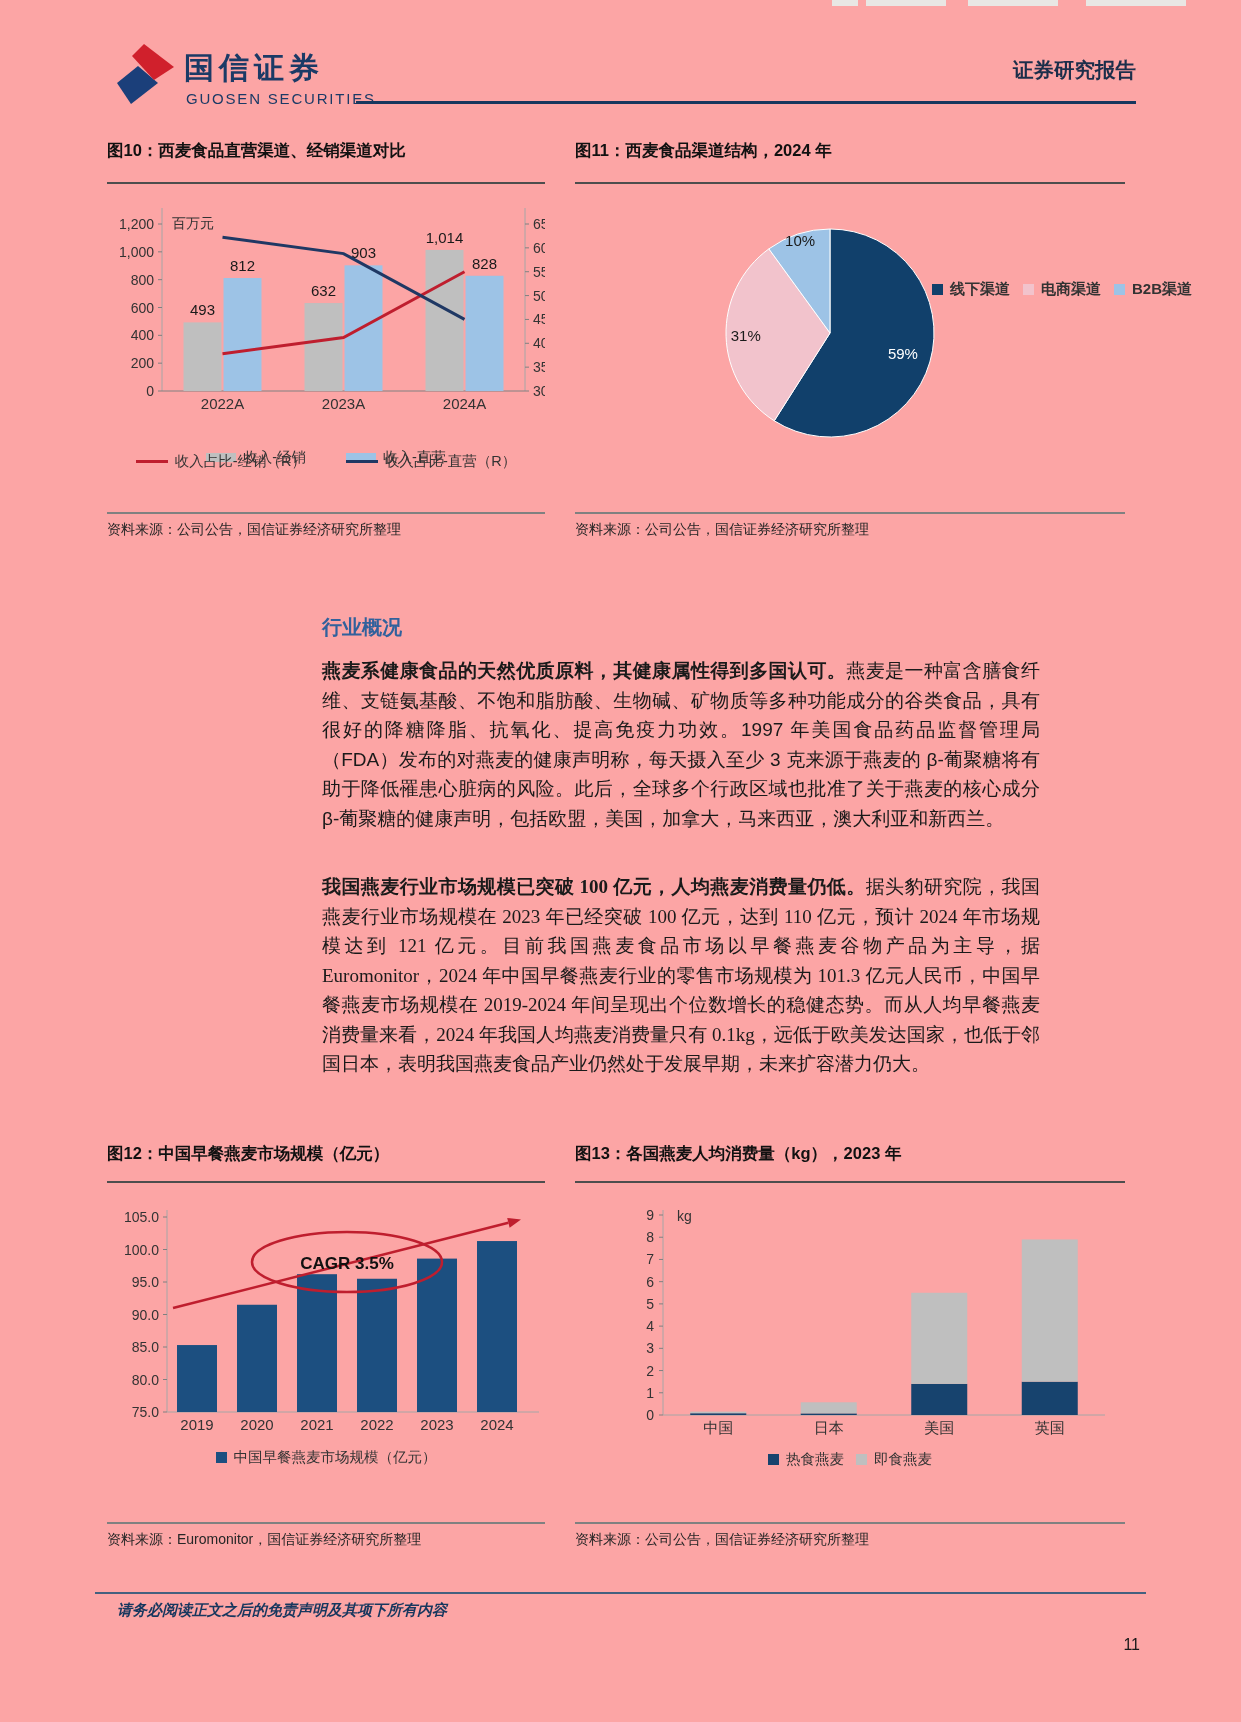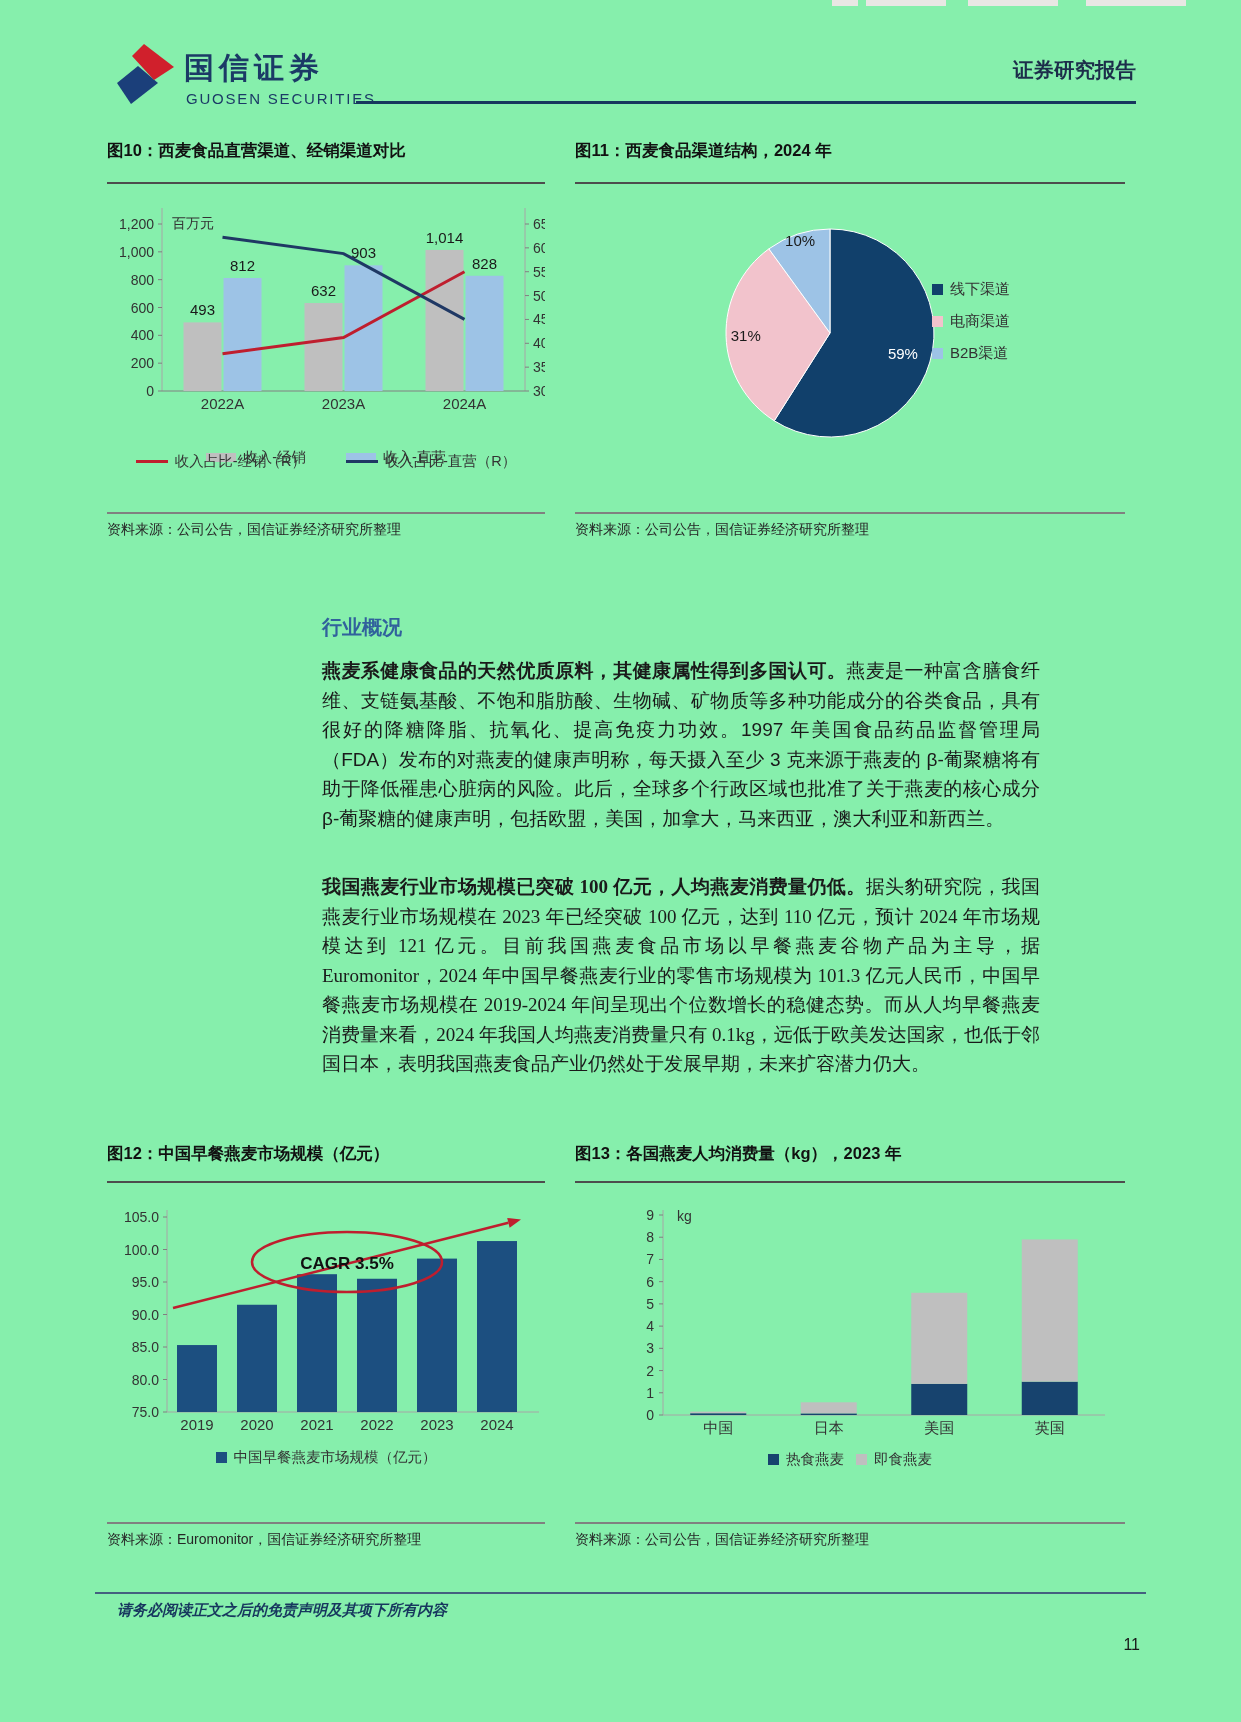--- a/index.html
+++ b/index.html
@@ -1,33 +1,33 @@
 <!DOCTYPE html>
 <html><head>
 <meta charset="utf-8">
 <style>
   html,body{margin:0;padding:0;background:#888;}
-  #page{position:relative;width:1241px;height:1722px;background:#86efac;margin:0 auto;
+  #page{position:relative;width:1241px;height:1722px;background:#fca5a5;margin:0 auto;
         font-family:"Liberation Sans","DejaVu Sans",sans-serif;color:#1a1a1a;overflow:hidden;}
   .abs{position:absolute;}
   svg{font-family:"Liberation Sans","DejaVu Sans",sans-serif;display:block;}
   .brand-cn{font-size:30px;font-weight:bold;color:#1b3a66;letter-spacing:5px;}
   .brand-en{font-size:15px;color:#1b3a66;letter-spacing:1.8px;}
   .report-type{font-size:20.5px;font-weight:bold;color:#1c2e4a;text-align:right;}
   .hline{background:#17375e;}
   .fig-title{font-size:16.5px;font-weight:600;color:#111111;}
   .fig-rule{background:#4d4d4d;height:1.5px;}
   .src-rule{background:#808080;height:1.5px;}
   .src-text{font-size:14px;color:#262626;}
   .sec-title{font-size:20px;font-weight:bold;color:#31619c;}
   .para{font-size:19px;line-height:29.5px;text-align:justify;color:#1a1a1a;}
   .para b{font-weight:bold;}
   .legend-row{display:flex;justify-content:center;align-items:center;gap:40px;
               font-size:14.5px;color:#333333;}
-  .legend-col{display:flex;flex-direction:column;gap:13px;font-size:15px;color:#333333;}
+  .legend-col{display:flex;flex-direction:row;gap:13px;font-size:15px;color:#333333;font-weight:bold;}
   .lg-item{display:inline-flex;align-items:center;gap:7px;white-space:nowrap;}
   .sw{display:inline-block;flex:none;}
   .sw.wide{width:30px;height:9px;}
   .sw.line{width:32px;height:3px;}
   .sw.sq{width:11px;height:11px;}
   .footer-line{background:#44607f;height:2px;}
   .footer-text{font-size:15px;font-style:italic;font-weight:bold;color:#17375e;}
   .page-num{font-size:16px;color:#1a1a1a;text-align:right;}
   .redact{background:#e9e7e4;height:6px;position:absolute;top:0;}
 </style>

